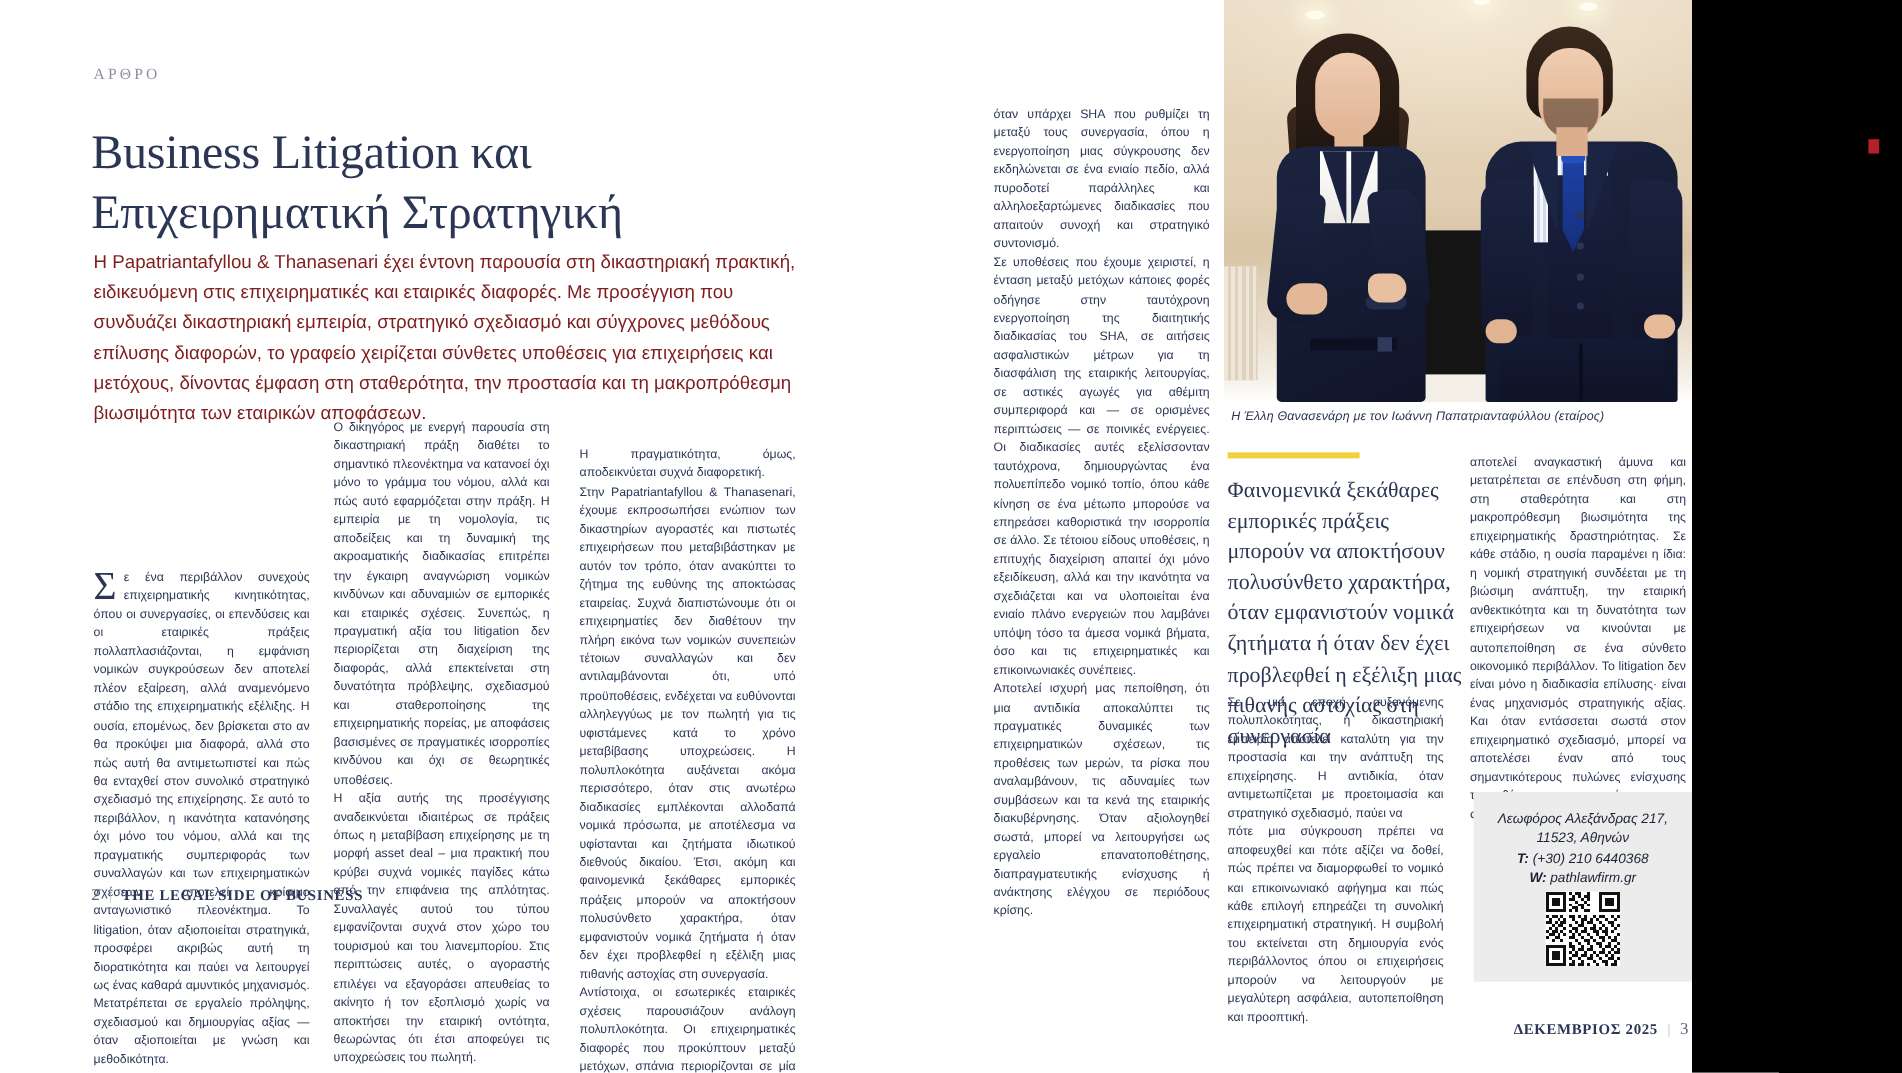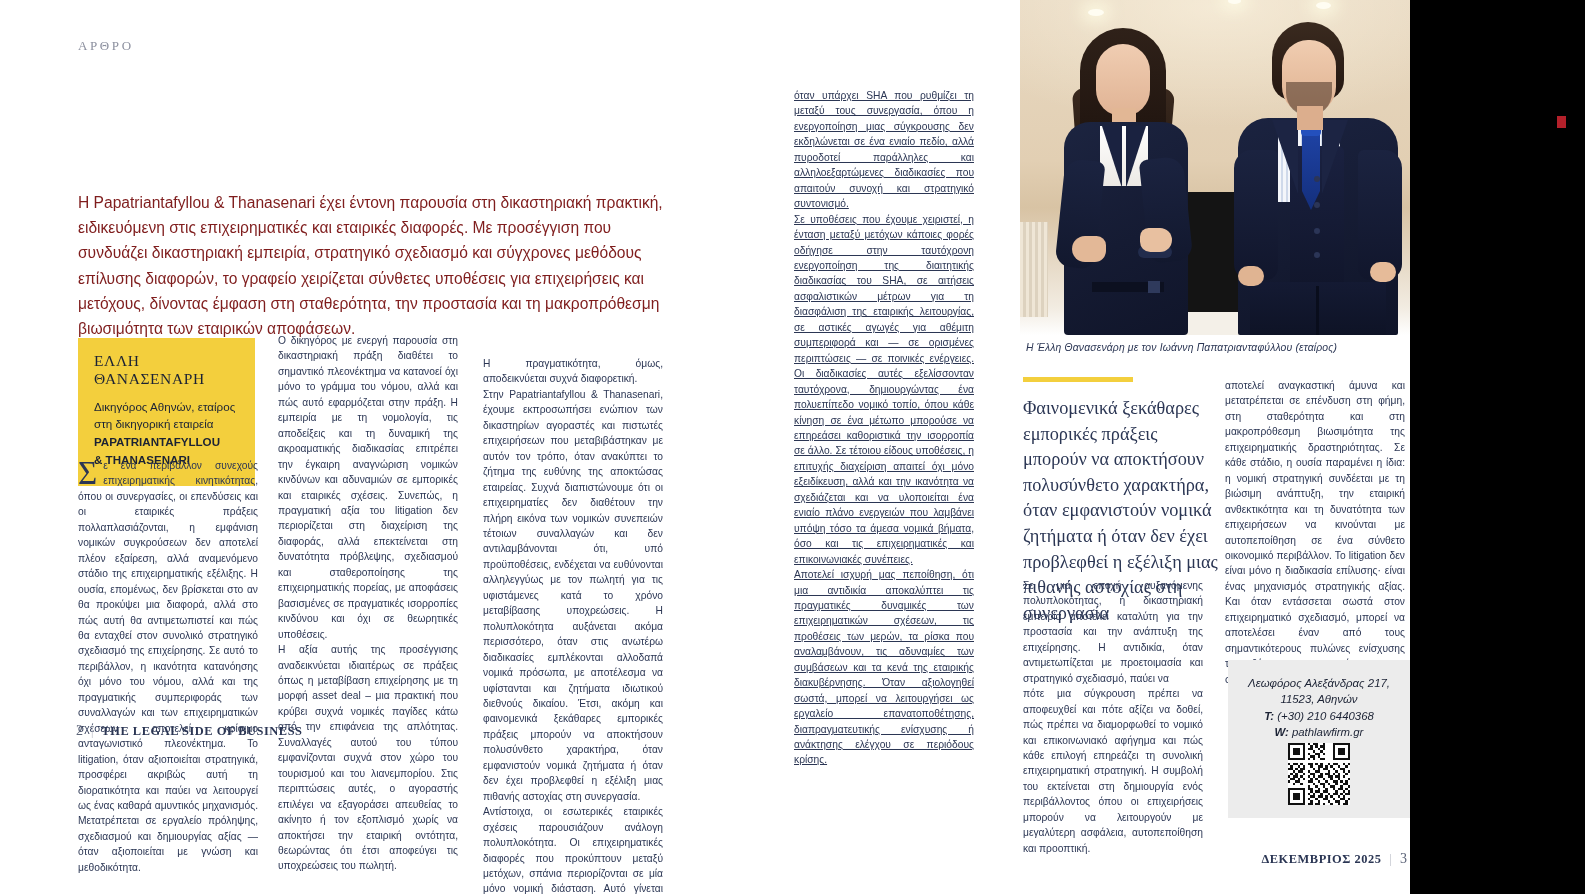--- a/index.html
+++ b/index.html
@@ -15,21 +15,21 @@
   #page {
     position: relative;
     width: 1585px;
     height: 894px;
     background: #ffffff;
   }
 
   
   #left-page {
     position: absolute;
-    left: 0; top: 0;
+    left: 0; top: 16px;
     width: 793px; height: 766px;
     background: #ffffff;
   }
 
   #right-page {
     position: absolute;
     left: 793px; top: 0;
     width: 792px; height: 894px;
     background: #ffffff;
   }
@@ -104,21 +104,21 @@
     color: #2b3654;
     text-align: justify;
     hyphens: manual;
   }
   .col p { margin: 0; }
   .col p + p { margin-top: 0px; }
 
   #col1 { left: 78px;  top: 458px; }
   #col2 { left: 278px; top: 333px; }
   #col3 { left: 483px; top: 333px; margin-top: 23px; }
-  #col4 { left: 794px; top: 88px; text-decoration: underline;  }
+  #col4 { left: 828px; top: 88px;  }
   #col5 { left: 1023px; top: 578px; }
   #col6 { left: 1225px; top: 378px; }
 
   #col1 .dropcap-para::first-letter {
     font-family: "Liberation Serif", serif;
     float: left;
     font-size: 33px;
     line-height: 27px;
     padding: 2px 6px 0 0;
     color: #2b3654;
@@ -285,30 +285,24 @@
 </style>
 </head>
 <body>
 
 <div id="page">
 
   <div id="left-page">
 
     <div class="kicker">ΑΡΘΡΟ</div>
 
+    <h1 class="headline">Business Litigation και Επιχειρηματική Στρατηγική</h1>
 
     <div class="standfirst">Η Papatriantafyllou &amp; Thanasenari έχει έντονη παρουσία στη δικαστηριακή πρακτική, ειδικευόμενη στις επιχειρηματικές και εταιρικές διαφορές. Με προσέγγιση που συνδυάζει δικαστηριακή εμπειρία, στρατηγικό σχεδιασμό και σύγχρονες μεθόδους επίλυσης διαφορών, το γραφείο χειρίζεται σύνθετες υποθέσεις για επιχειρήσεις και μετόχους, δίνοντας έμφαση στη σταθερότητα, την προστασία και τη μακροπρόθεσμη βιωσιμότητα των εταιρικών αποφάσεων.</div>
 
-    <div class="author-box">
-      <div class="author-name">ΕΛΛΗ ΘΑΝΑΣΕΝΑΡΗ</div>
-      <div class="author-role">Δικηγόρος Αθηνών, εταίρος</div>
-      <div class="author-role">στη δικηγορική εταιρεία</div>
-      <div class="author-firm">PAPATRIANTAFYLLOU</div>
-      <div class="author-firm">&amp; THANASENARI</div>
-    </div>
 
     <div class="col" id="col1">
       <p class="dropcap-para">Σε ένα περιβάλλον συνεχούς επιχειρηματικής κινητικότητας, όπου οι συνεργασίες, οι επενδύσεις και οι εταιρικές πράξεις πολλαπλασιάζονται, η εμφάνιση νομικών συγκρούσεων δεν αποτελεί πλέον εξαίρεση, αλλά αναμενόμενο στάδιο της επιχειρηματικής εξέλιξης. Η ουσία, επομένως, δεν βρίσκεται στο αν θα προκύψει μια διαφορά, αλλά στο πώς αυτή θα αντιμετωπιστεί και πώς θα ενταχθεί στον συνολικό στρατηγικό σχεδιασμό της επιχείρησης. Σε αυτό το περιβάλλον, η ικανότητα κατανόησης όχι μόνο του νόμου, αλλά και της πραγματικής συμπεριφοράς των συναλλαγών και των επιχειρηματικών σχέσεων αποτελεί κρίσιμο ανταγωνιστικό πλεονέκτημα. Το litigation, όταν αξιοποιείται στρατηγικά, προσφέρει ακριβώς αυτή τη διορατικότητα και παύει να λειτουργεί ως ένας καθαρά αμυντικός μηχανισμός. Μετατρέπεται σε εργαλείο πρόληψης, σχεδιασμού και δημιουργίας αξίας — όταν αξιοποιείται με γνώση και μεθοδικότητα.</p>
     </div>
 
     <div class="col" id="col2">
       <p>Ο δικηγόρος με ενεργή παρουσία στη δικαστηριακή πράξη διαθέτει το σημαντικό πλεονέκτημα να κατανοεί όχι μόνο το γράμμα του νόμου, αλλά και πώς αυτό εφαρμόζεται στην πράξη. Η εμπειρία με τη νομολογία, τις αποδείξεις και τη δυναμική της ακροαματικής διαδικασίας επιτρέπει την έγκαιρη αναγνώριση νομικών κινδύνων και αδυναμιών σε εμπορικές και εταιρικές σχέσεις. Συνεπώς, η πραγματική αξία του litigation δεν περιορίζεται στη διαχείριση της διαφοράς, αλλά επεκτείνεται στη δυνατότητα πρόβλεψης, σχεδιασμού και σταθεροποίησης της επιχειρηματικής πορείας, με αποφάσεις βασισμένες σε πραγματικές ισορροπίες κινδύνου και όχι σε θεωρητικές υποθέσεις.</p>
       <p>Η αξία αυτής της προσέγγισης αναδεικνύεται ιδιαιτέρως σε πράξεις όπως η μεταβίβαση επιχείρησης με τη μορφή asset deal – μια πρακτική που κρύβει συχνά νομικές παγίδες κάτω από την επιφάνεια της απλότητας. Συναλλαγές αυτού του τύπου εμφανίζονται συχνά στον χώρο του τουρισμού και του λιανεμπορίου. Στις περιπτώσεις αυτές, ο αγοραστής επιλέγει να εξαγοράσει απευθείας το ακίνητο ή τον εξοπλισμό χωρίς να αποκτήσει την εταιρική οντότητα, θεωρώντας ότι έτσι αποφεύγει τις υποχρεώσεις του πωλητή.</p>
     </div>
 

